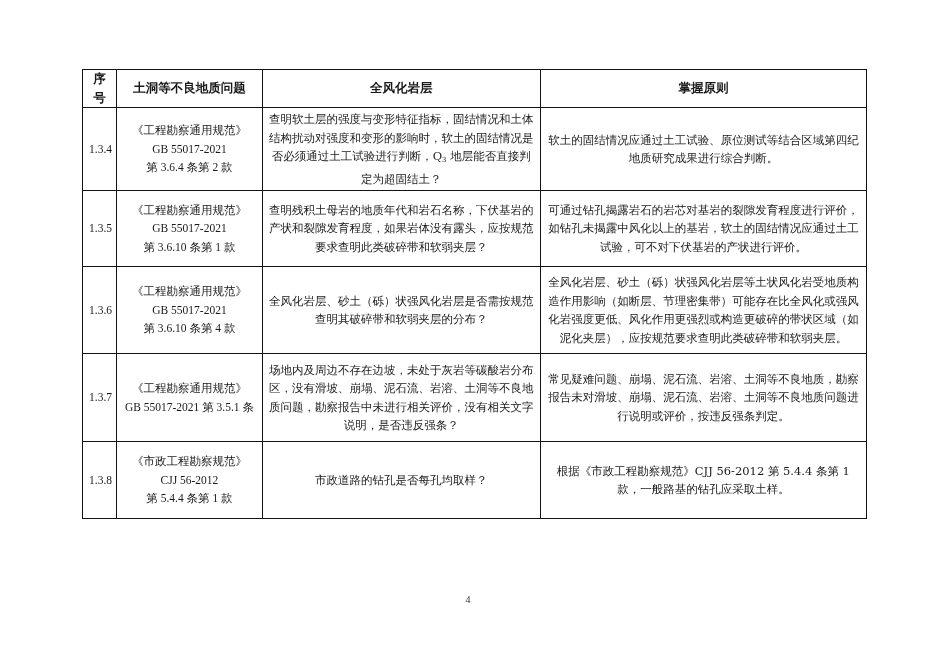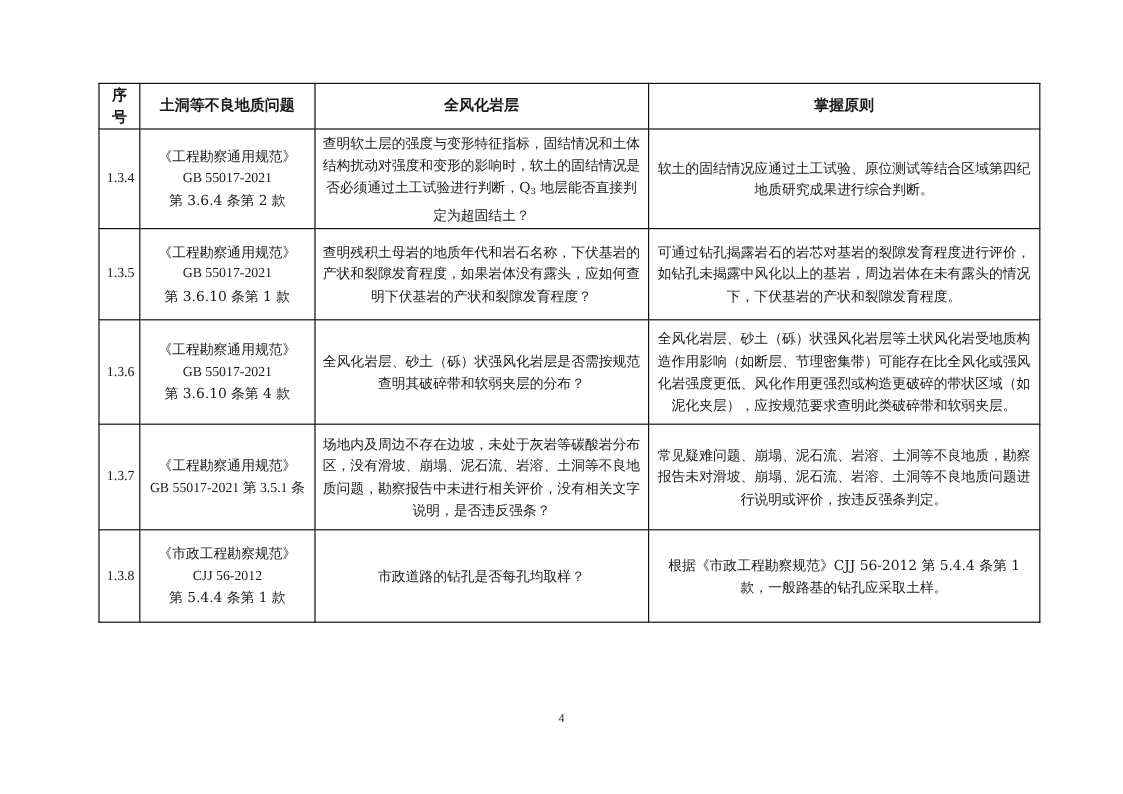--- a/index.html
+++ b/index.html
@@ -48,21 +48,21 @@
     .col-p { width: 305px; }
     td.no {
       text-align: right;
       font-family: "Liberation Serif", serif;
       font-size: 11.5px;
     }
     td.spec {
       text-align: center;
       padding: 0 2px;
     }
-    td.spec .line { display: block; }
+    td.spec .line { display: block; font-family: Liberation Serif, serif; }
     td.q, td.p {
       text-align: center;
       padding: 0 7px;
     }
     .latin { font-family: "Liberation Serif", serif; }
     .sub { font-size: 7px; vertical-align: -2px; }
     .page-number {
       position: absolute;
       left: 0;
       width: 936px;
@@ -105,22 +105,22 @@
         <td class="p">软土的固结情况应通过土工试验、原位测试等结合区域第四纪地质研究成果进行综合判断。</td>
       </tr>
 
       <tr style="height:76px;">
         <td class="no">1.3.5</td>
         <td class="spec">
           <span class="line">《工程勘察通用规范》</span>
           <span class="line latin">GB 55017-2021</span>
           <span class="line">第 3.6.10 条第 1 款</span>
         </td>
-        <td class="q">查明残积土母岩的地质年代和岩石名称，下伏基岩的产状和裂隙发育程度，如果岩体没有露头，应如何查明下伏基岩的产状和裂隙发育程度？</td>
-        <td class="p">可通过钻孔揭露岩石的岩芯对基岩的裂隙发育程度进行评价，如钻孔未揭露中风化以上的基岩，周边岩体在未有露头的情况下，下伏基岩的产状和裂隙发育程度。</td>
+        <td class="q">查明残积土母岩的地质年代和岩石名称，下伏基岩的产状和裂隙发育程度，如果岩体没有露头，应按规范要求查明此类破碎带和软弱夹层？</td>
+        <td class="p">可通过钻孔揭露岩石的岩芯对基岩的裂隙发育程度进行评价，如钻孔未揭露中风化以上的基岩，软土的固结情况应通过土工试验，可不对下伏基岩的产状进行评价。</td>
       </tr>
 
       <tr style="height:87px;">
         <td class="no">1.3.6</td>
         <td class="spec">
           <span class="line">《工程勘察通用规范》</span>
           <span class="line latin">GB 55017-2021</span>
           <span class="line">第 3.6.10 条第 4 款</span>
         </td>
         <td class="q">全风化岩层、砂土（砾）状强风化岩层是否需按规范查明其破碎带和软弱夹层的分布？</td>

